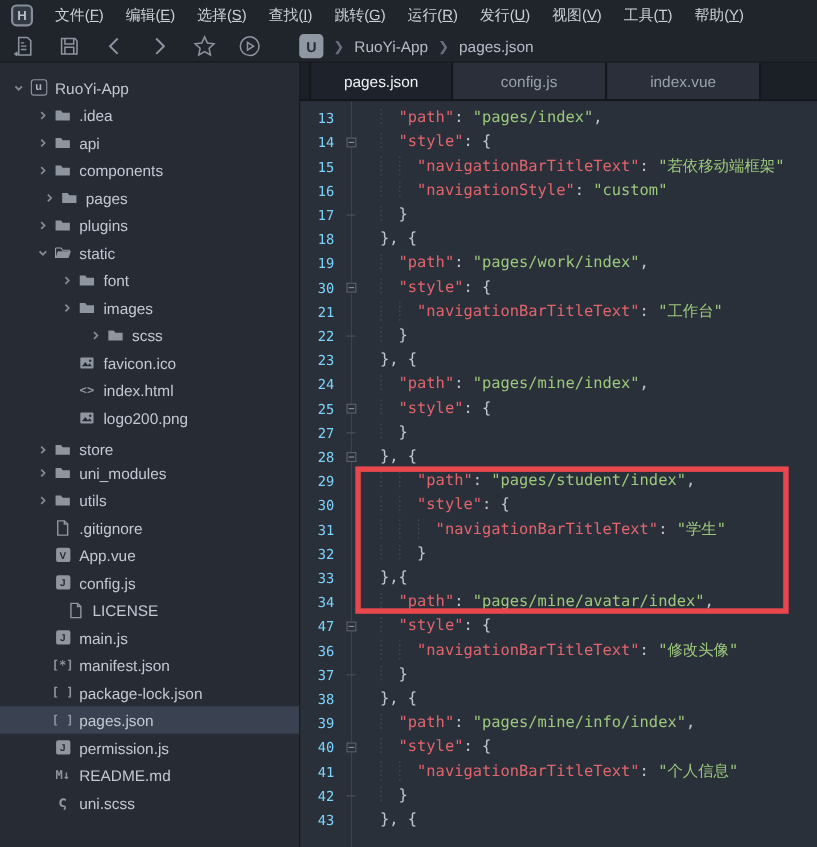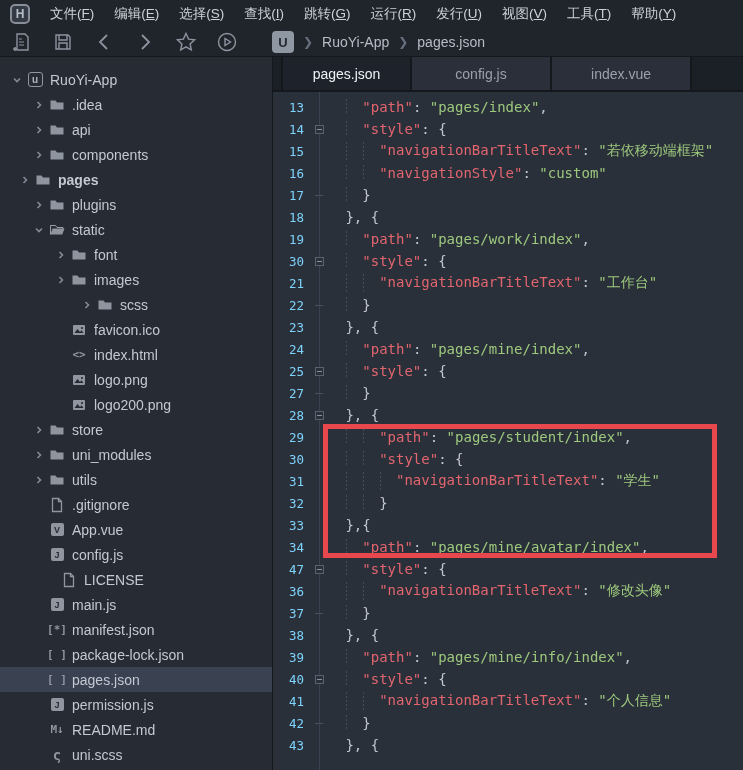--- a/index.html
+++ b/index.html
@@ -177,21 +177,21 @@
                   <path d="M3.5 2l3 3-3 3"></path>
                 </svg></span>
             </span>
             <span class="tree-ico">
               <svg width="16" height="16" viewBox="0 0 16 16">
                 <path d="M1.5 3.5h5l1.5 2h6.5v7h-13z" fill="#8e959f" stroke="none"></path>
               </svg>
             </span>
             <span class="tree-label">components</span>
           </div>
-          <div class="tree-row" style="padding-left: 16px; font-weight: bold;">
+          <div class="tree-row" style="padding-left: 36px;">
             <span class="chev-slot">
               <span class="chev"><svg width="10" height="10" viewBox="0 0 10 10">
                   <path d="M3.5 2l3 3-3 3"></path>
                 </svg></span>
             </span>
             <span class="tree-ico">
               <svg width="16" height="16" viewBox="0 0 16 16">
                 <path d="M1.5 3.5h5l1.5 2h6.5v7h-13z" fill="#8e959f" stroke="none"></path>
               </svg>
             </span>
@@ -284,34 +284,23 @@
           </div>
           <div class="tree-row" style="padding-left: 52px;">
             <span class="chev-slot"></span>
             <span class="tree-ico">
               <svg width="16" height="16" viewBox="0 0 16 16">
                 <rect x="2" y="3" width="12" height="10" rx="1" fill="#9096a0" stroke="none"></rect>
                 <path d="M3.5 11l3-4 2.5 3 1.5-1.8 2 2.8z" fill="#262b33" stroke="none"></path>
                 <circle cx="11" cy="6" r="1.1" fill="#262b33"></circle>
               </svg>
             </span>
-            <span class="tree-label">logo.png</span>
-          </div>
-          <div class="tree-row" style="padding-left: 52px;">
-            <span class="chev-slot"></span>
-            <span class="tree-ico">
-              <svg width="16" height="16" viewBox="0 0 16 16">
-                <rect x="2" y="3" width="12" height="10" rx="1" fill="#9096a0" stroke="none"></rect>
-                <path d="M3.5 11l3-4 2.5 3 1.5-1.8 2 2.8z" fill="#262b33" stroke="none"></path>
-                <circle cx="11" cy="6" r="1.1" fill="#262b33"></circle>
-              </svg>
-            </span>
             <span class="tree-label">logo200.png</span>
           </div>
-          <div class="tree-row" style="padding-left: 30px;">
+          <div class="tree-row" style="padding-left: 30px; align-items: flex-end;">
             <span class="chev-slot">
               <span class="chev"><svg width="10" height="10" viewBox="0 0 10 10">
                   <path d="M3.5 2l3 3-3 3"></path>
                 </svg></span>
             </span>
             <span class="tree-ico">
               <svg width="16" height="16" viewBox="0 0 16 16">
                 <path d="M1.5 3.5h5l1.5 2h6.5v7h-13z" fill="#8e959f" stroke="none"></path>
               </svg>
             </span>

